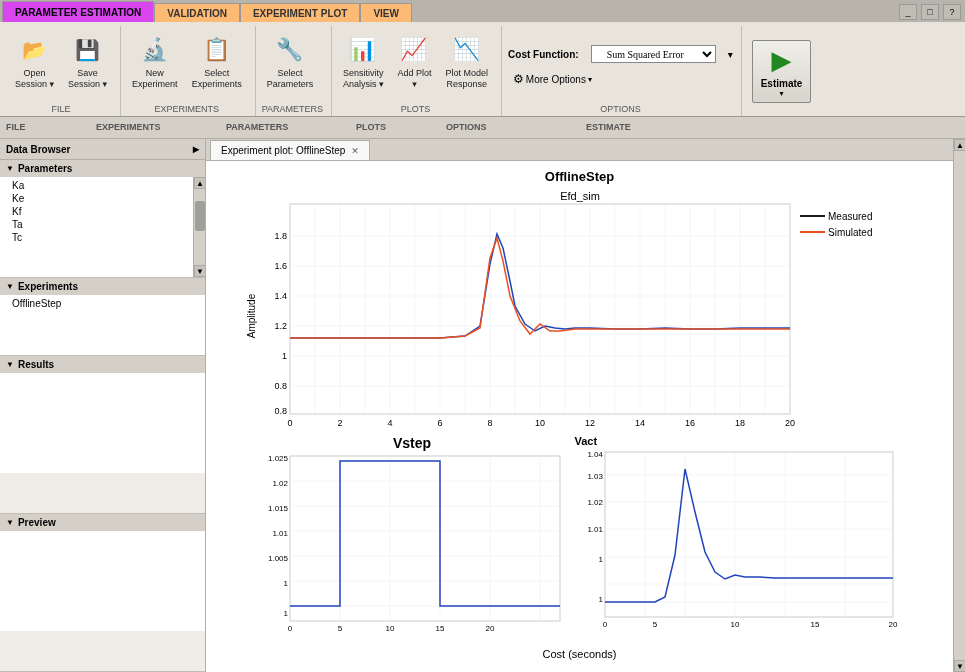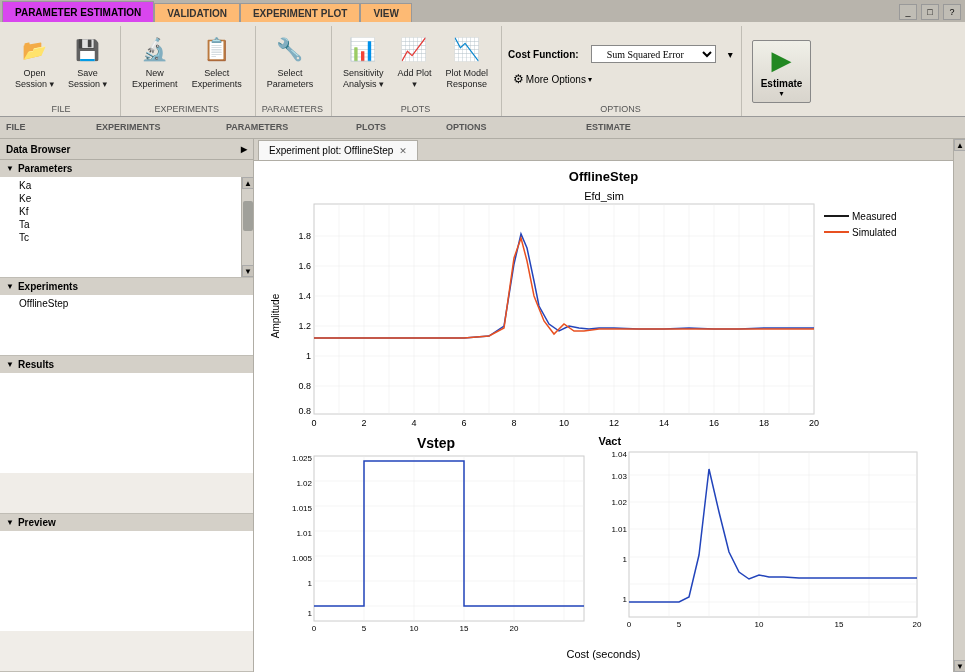--- a/index.html
+++ b/index.html
@@ -161,21 +161,21 @@
     }
     .sl-file { width: 90px; }
     .sl-experiments { width: 130px; }
     .sl-parameters { width: 130px; }
     .sl-plots { width: 90px; }
     .sl-options { width: 140px; }
     .sl-estimate { width: 80px; }
 
     
     .sidebar {
-      width: 254px;
+      width: 206px;
       background: #f0ede8;
       border-right: 1px solid #b0ada5;
       display: flex;
       flex-direction: column;
       height: 100%;
     }
     .sidebar-header {
       background: #d4d0c8;
       border-bottom: 1px solid #b0ada5;
       padding: 3px 6px;
@@ -200,21 +200,20 @@
     }
     .sidebar-section-content {
       background: white;
       min-height: 60px;
       position: relative;
     }
     .sidebar-list {
       list-style: none;
       font-size: 10px;
       padding: 2px 0;
-      margin-left: 7px;
     }
     .sidebar-list li {
       padding: 1px 12px;
       cursor: pointer;
     }
     .sidebar-scroll-area {
       height: 100px;
       overflow: hidden;
       position: relative;
     }

